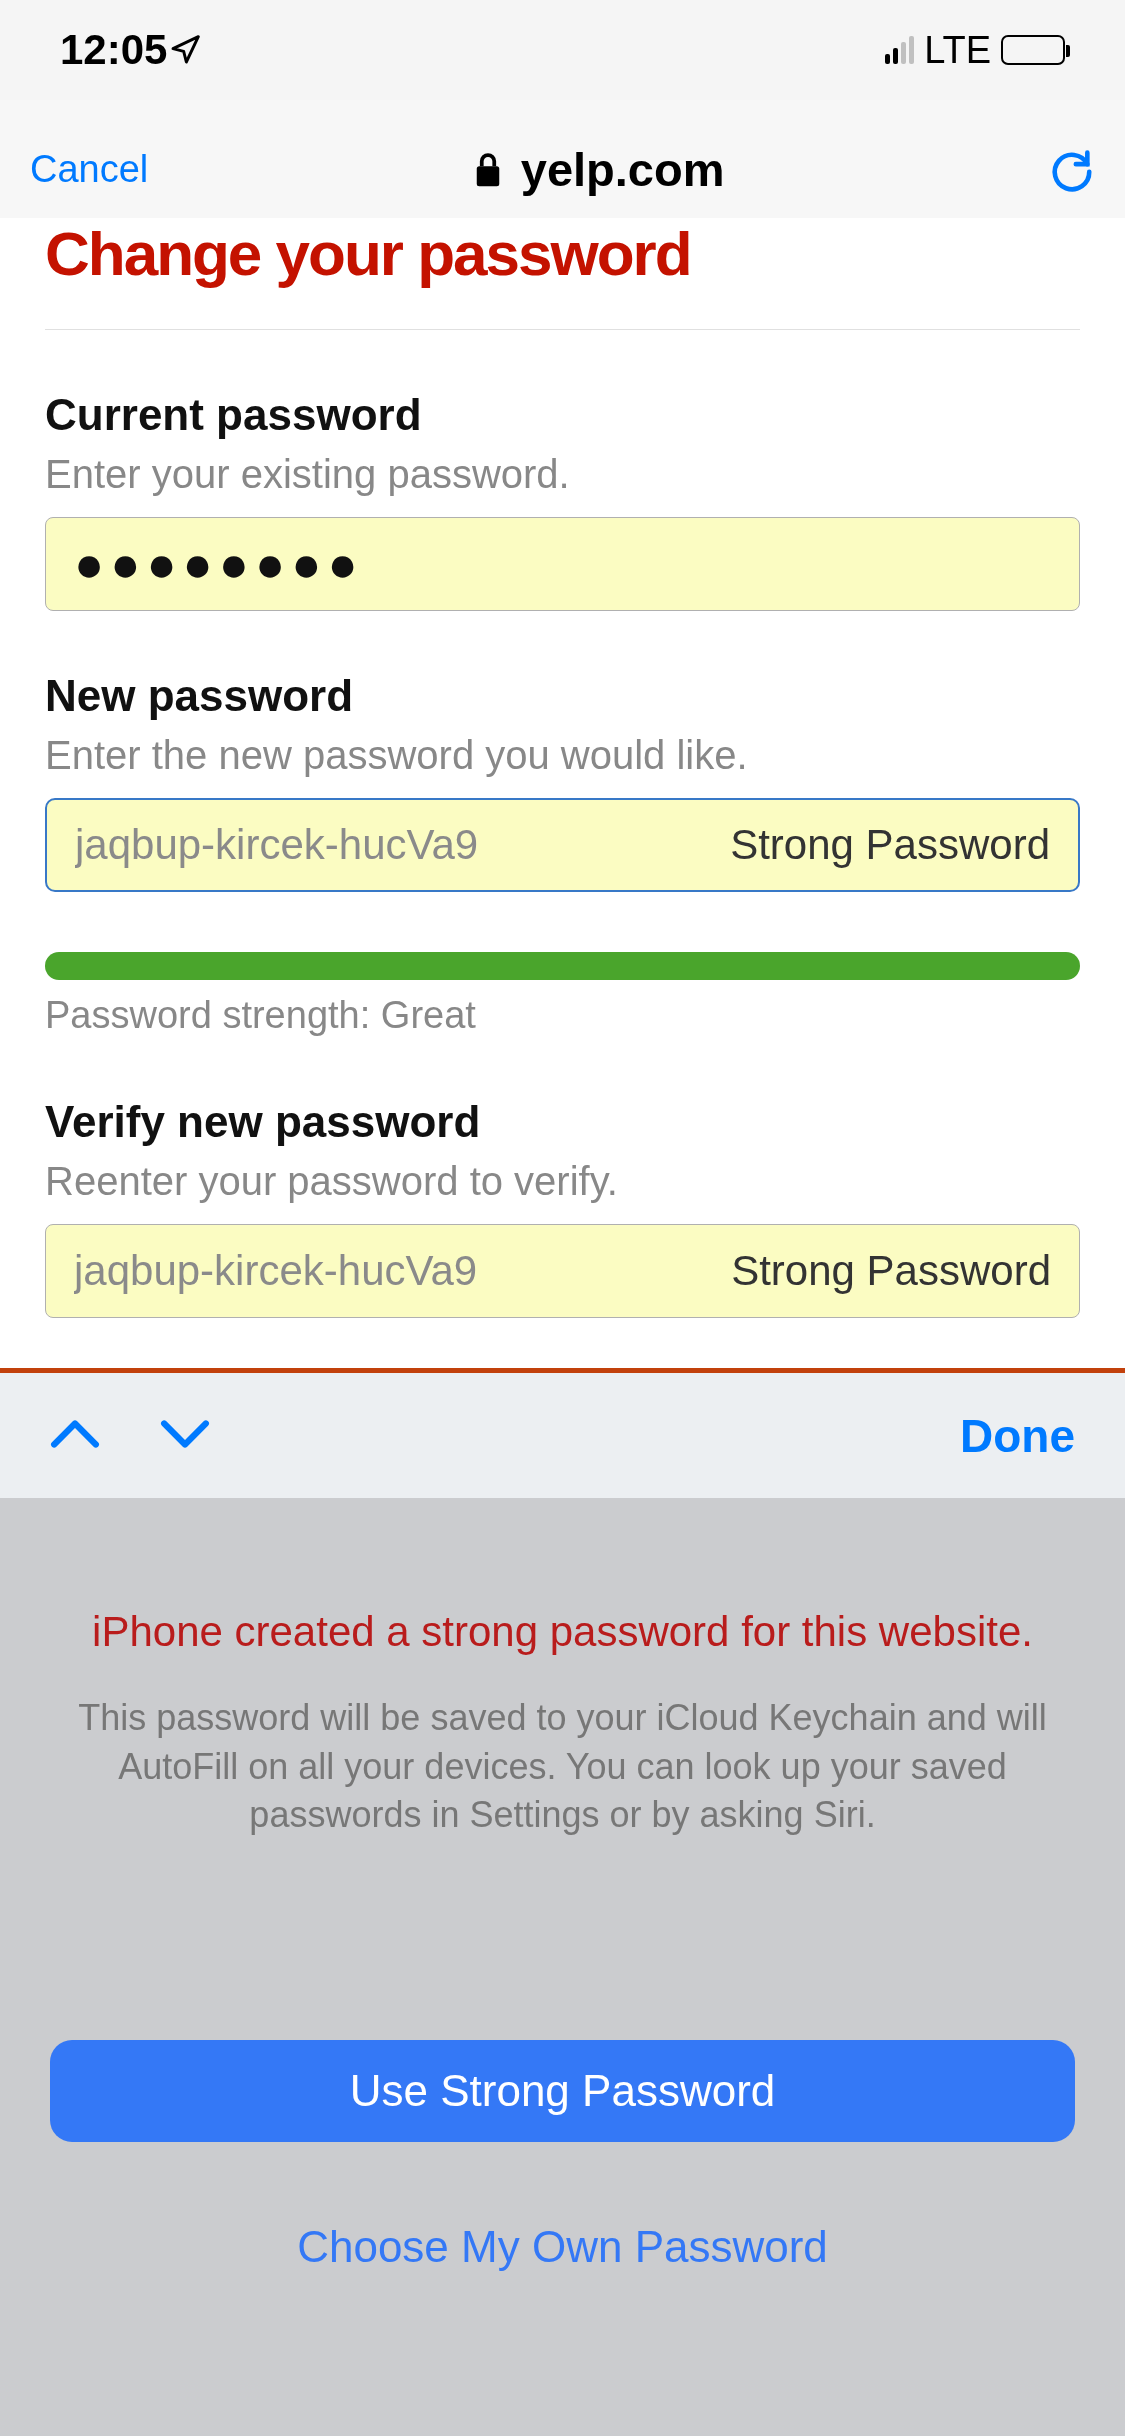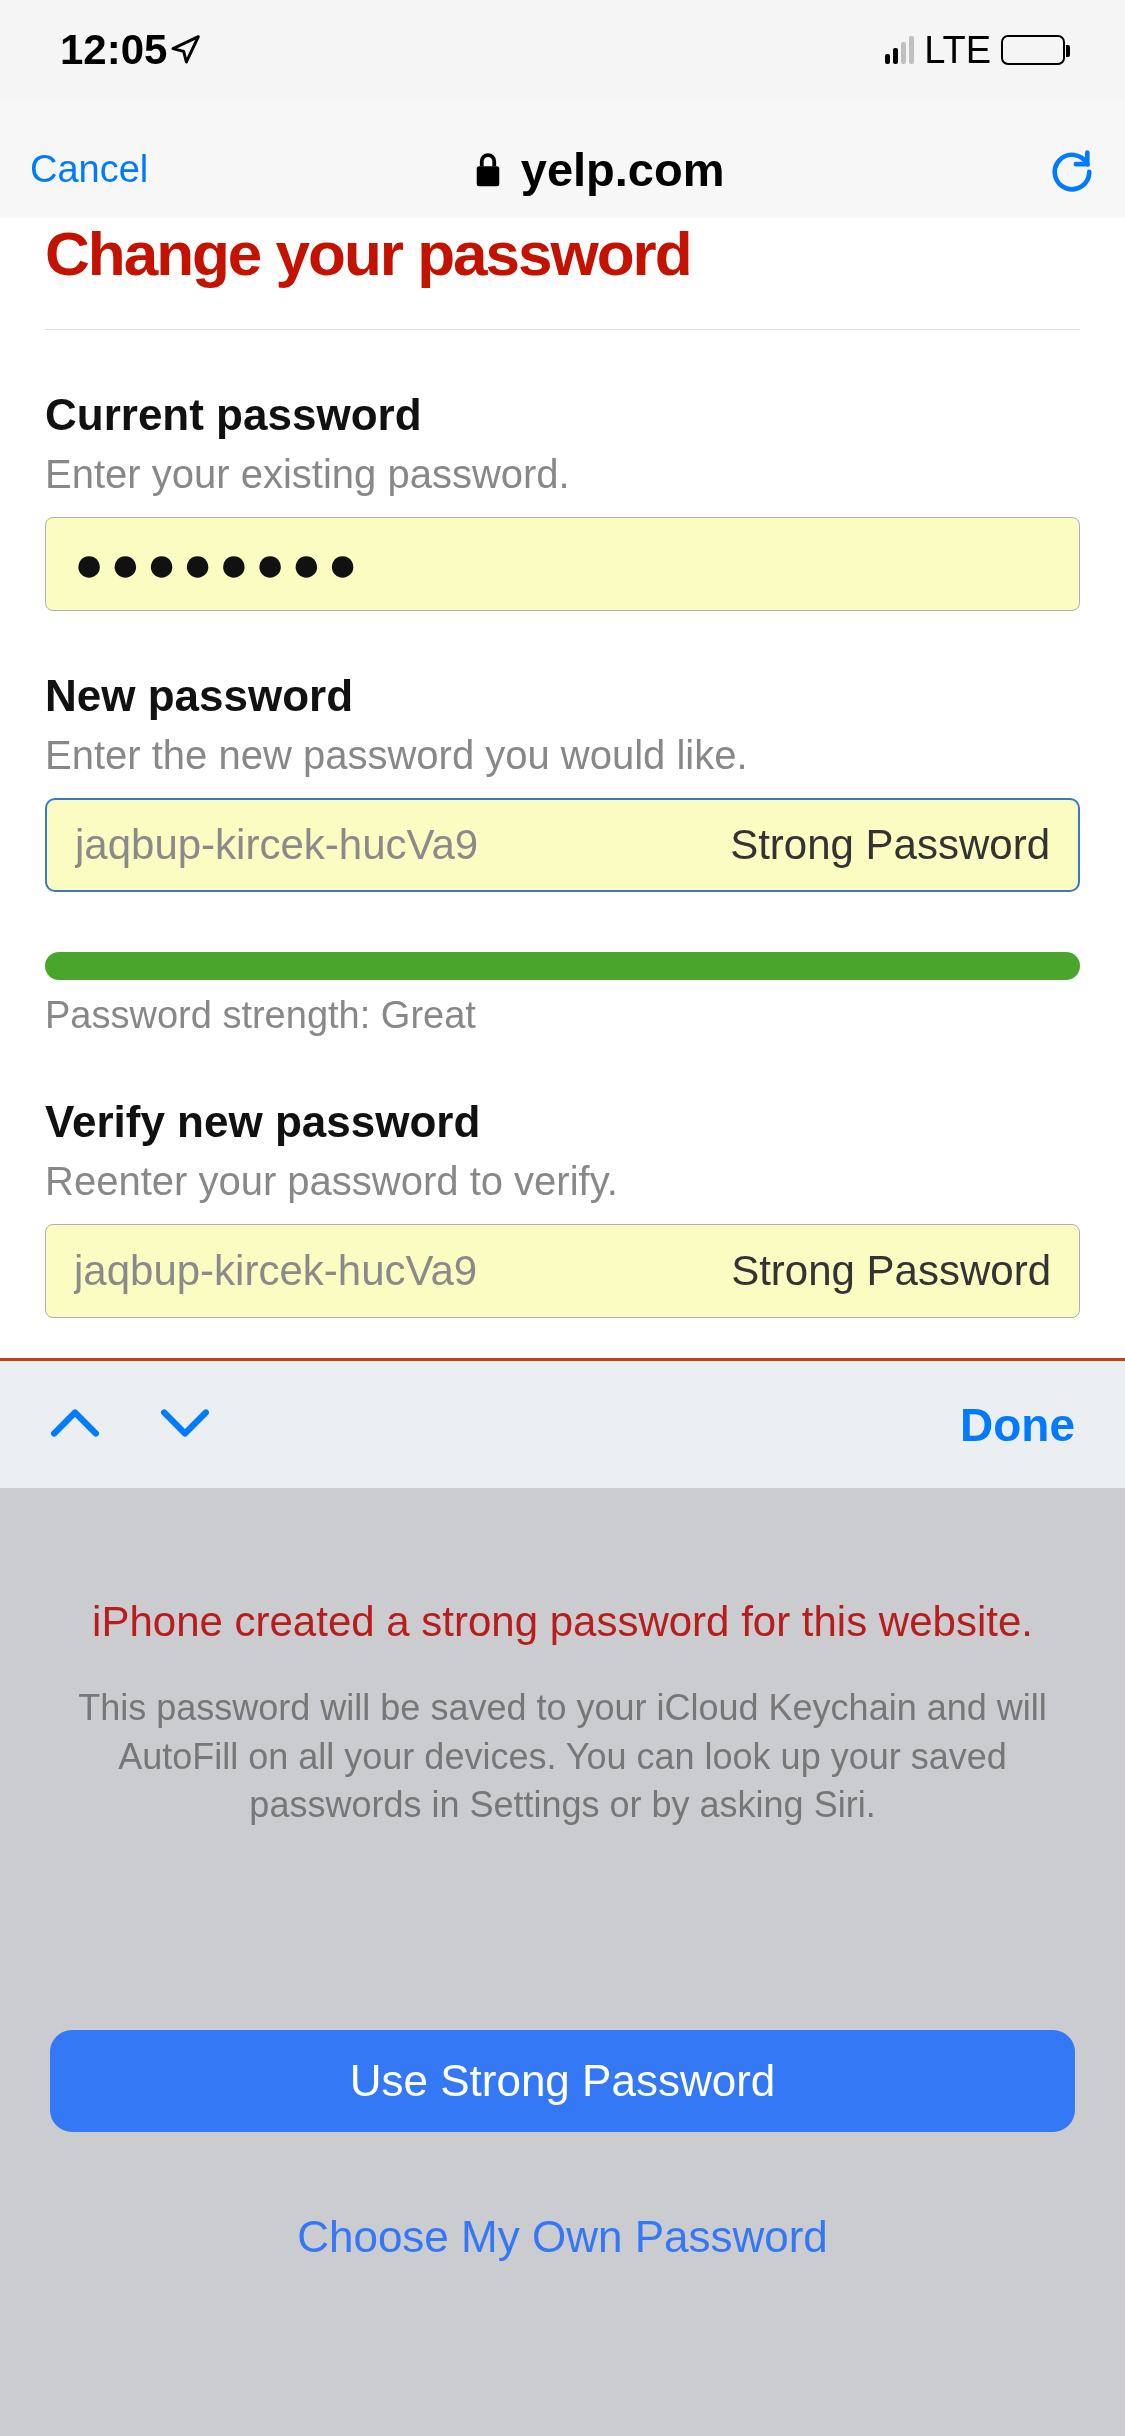--- a/index.html
+++ b/index.html
@@ -110,31 +110,31 @@
       background: #4aa52c;
       border-radius: 14px;
       margin-top: 60px;
     }
     .strength-text {
       font-size: 38px;
       color: #888;
       margin-top: 14px;
     }
 
-    .page-content { padding-bottom: 40px; }
+    .page-content { padding-bottom: 50px; }
 
     
     .accessory-bar {
       background: #eceff2;
       height: 130px;
       display: flex;
       align-items: center;
       justify-content: space-between;
       padding: 0 50px;
-      border-top: 3px solid #c2410c;
+      border-top: 5px solid #c2410c;
     }
     .arrow-btns { display: flex; gap: 60px; }
     .arrow-btns svg { width: 50px; height: 34px; }
     .done-btn { color: #007aff; font-size: 46px; font-weight: 600; }
 
     
     .strong-panel {
       background: #cbcccf;
       padding: 110px 50px 50px 50px;
       height: 1014px;

